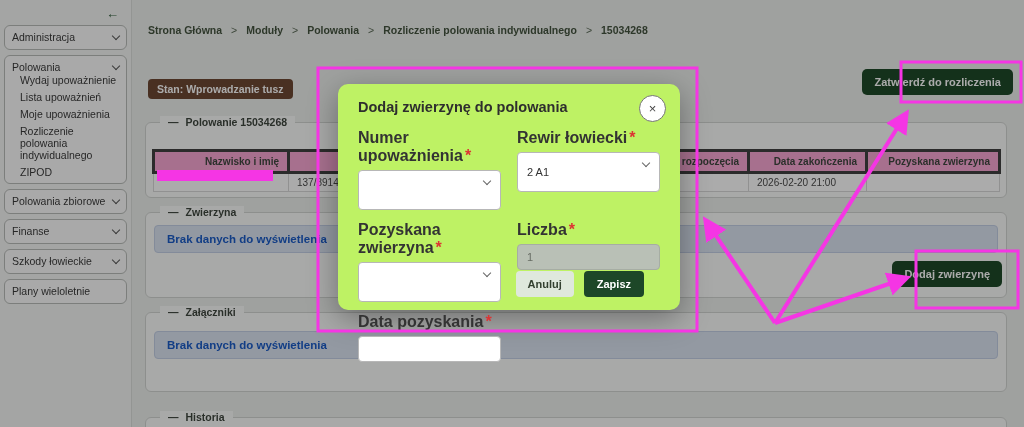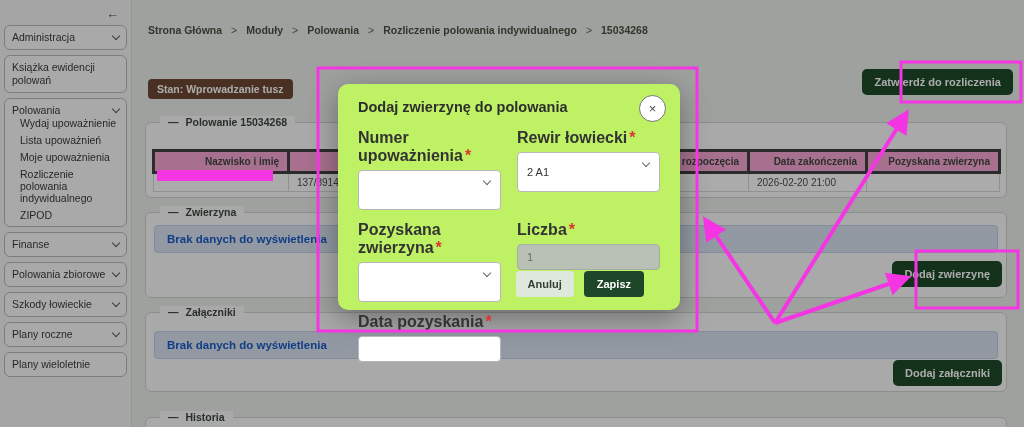--- a/index.html
+++ b/index.html
@@ -71,57 +71,46 @@
     <span class="collapse-btn">←</span>
 
     <div class="nav-box">
       <div class="nav-head">
           <span class="lbl">Administracja</span>
           <span class="chev"></span>
         </div>
     </div>
     <div class="nav-box">
       <div class="nav-head">
-          <span class="lbl">Książka ewidencji polowań</span>
-        </div>
-    </div>
-    <div class="nav-box">
-      <div class="nav-head">
           <span class="lbl">Polowania</span>
           <span class="chev"></span>
         </div>
       <div class="subnav">
         <div class="subitem">Wydaj upoważnienie</div>
         <div class="subitem">Lista upoważnień</div>
         <div class="subitem">Moje upoważnienia</div>
         <div class="subitem">Rozliczenie polowania indywidualnego</div>
         <div class="subitem">ZIPOD</div>
       </div>
     </div>
     <div class="nav-box">
       <div class="nav-head">
+          <span class="lbl">Polowania zbiorowe</span>
+          <span class="chev"></span>
+        </div>
+    </div>
+    <div class="nav-box">
+      <div class="nav-head">
           <span class="lbl">Finanse</span>
           <span class="chev"></span>
         </div>
     </div>
     <div class="nav-box">
       <div class="nav-head">
-          <span class="lbl">Polowania zbiorowe</span>
-          <span class="chev"></span>
-        </div>
-    </div>
-    <div class="nav-box">
-      <div class="nav-head">
           <span class="lbl">Szkody łowieckie</span>
-          <span class="chev"></span>
-        </div>
-    </div>
-    <div class="nav-box">
-      <div class="nav-head">
-          <span class="lbl">Plany roczne</span>
           <span class="chev"></span>
         </div>
     </div>
     <div class="nav-box">
       <div class="nav-head">
           <span class="lbl">Plany wieloletnie</span>
         </div>
     </div>
 
   </div>
@@ -182,21 +171,20 @@
       <div class="empty-bar">Brak danych do wyświetlenia</div>
       <button class="btn-green btn-addgame">Dodaj zwierzynę</button>
     </div>
 
     <div class="panel" id="panel-attach">
       <div class="panel-legend">
           <span class="dash">—</span>
           <span>Załączniki</span>
         </div>
       <div class="empty-bar">Brak danych do wyświetlenia</div>
-      <button class="btn-green btn-addattach">Dodaj załączniki</button>
     </div>
 
     <div class="panel" id="panel-history">
       <div class="panel-legend">
           <span class="dash">—</span>
           <span>Historia</span>
         </div>
     </div>
   </div>
 

